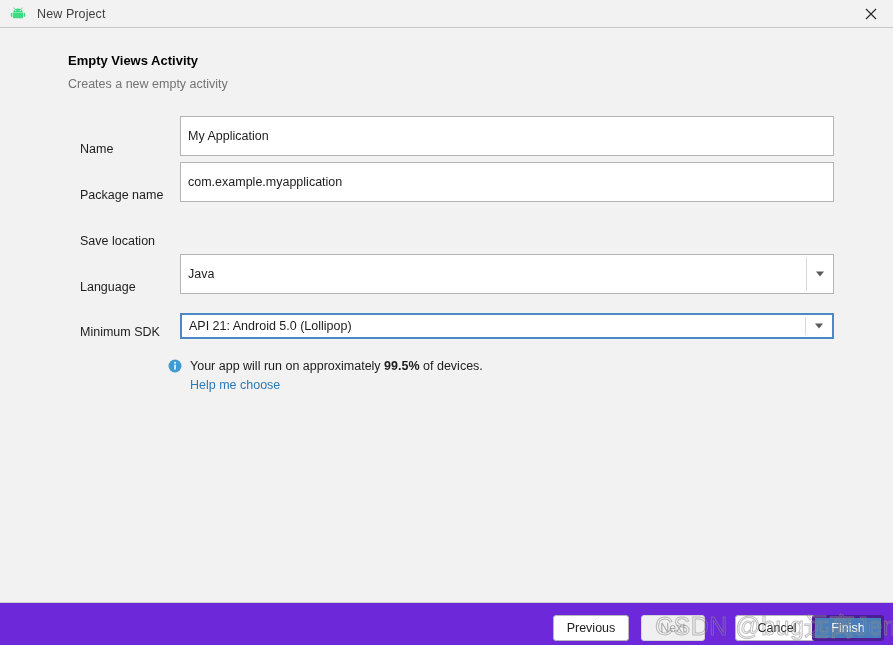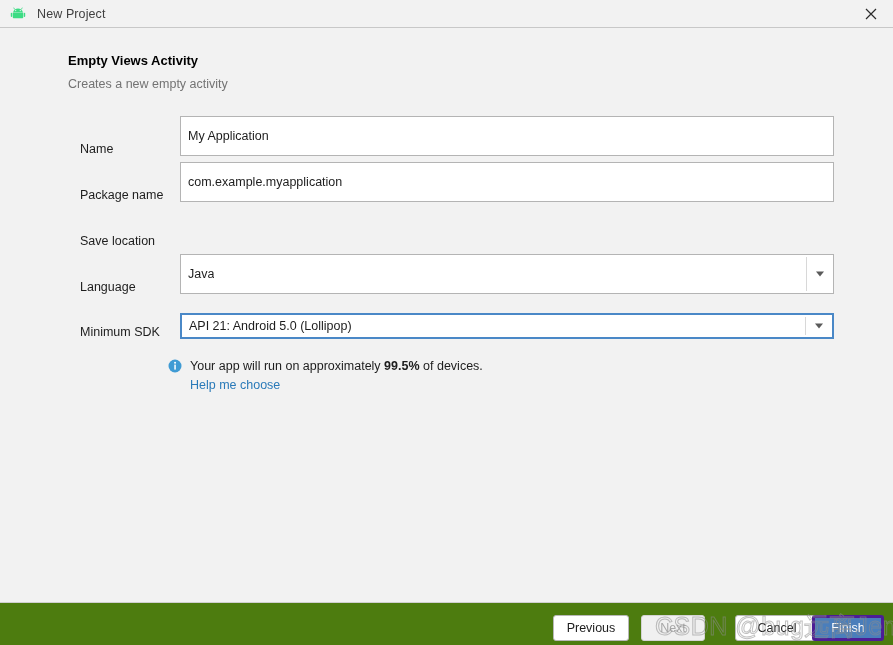--- a/index.html
+++ b/index.html
@@ -178,21 +178,21 @@
     color: #2a7ab9;
     cursor: pointer;
   }
 
   
   .footer {
     position: absolute;
     left: 0; top: 602px;
     width: 893px;
     height: 43px;
-    background: #4d7c0f;
+    background: #6d28d9;
     border-top: 1px solid #cfcfcf;
     box-sizing: border-box;
   }
   .btn {
     position: absolute;
     top: 12px;
     height: 26px;
     border-radius: 3px;
     font-size: 12.5px;
     display: flex;

